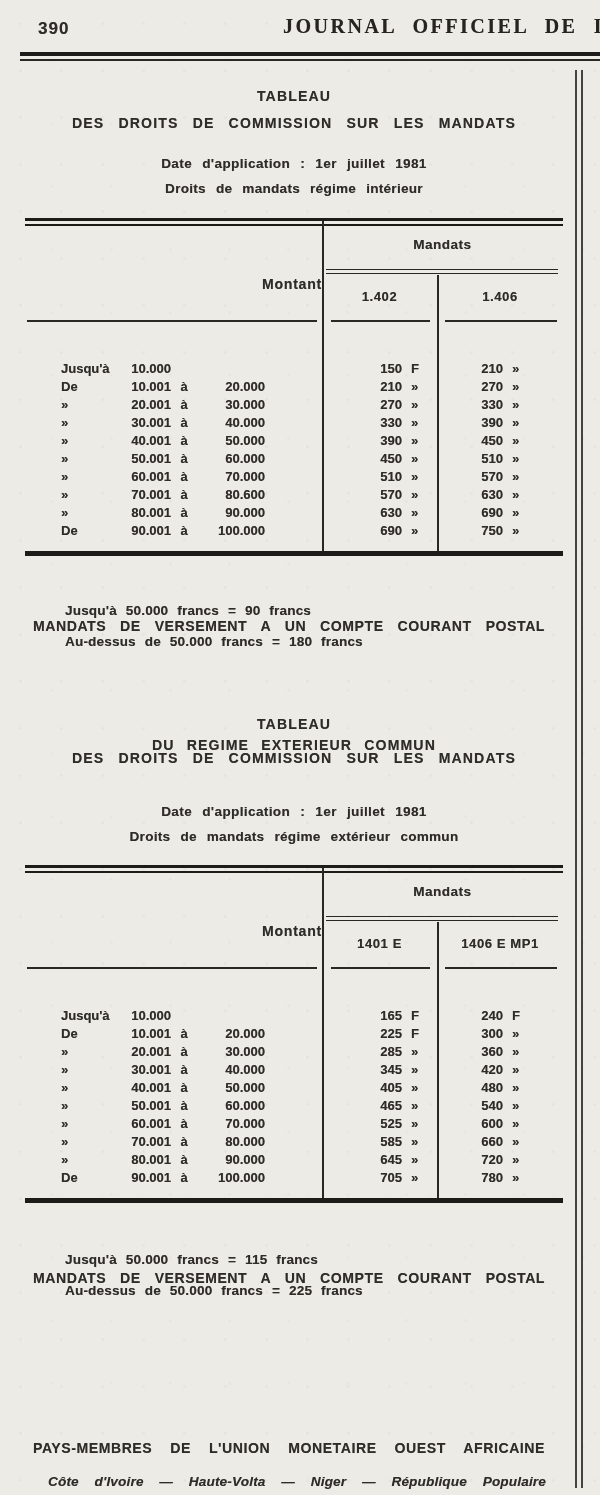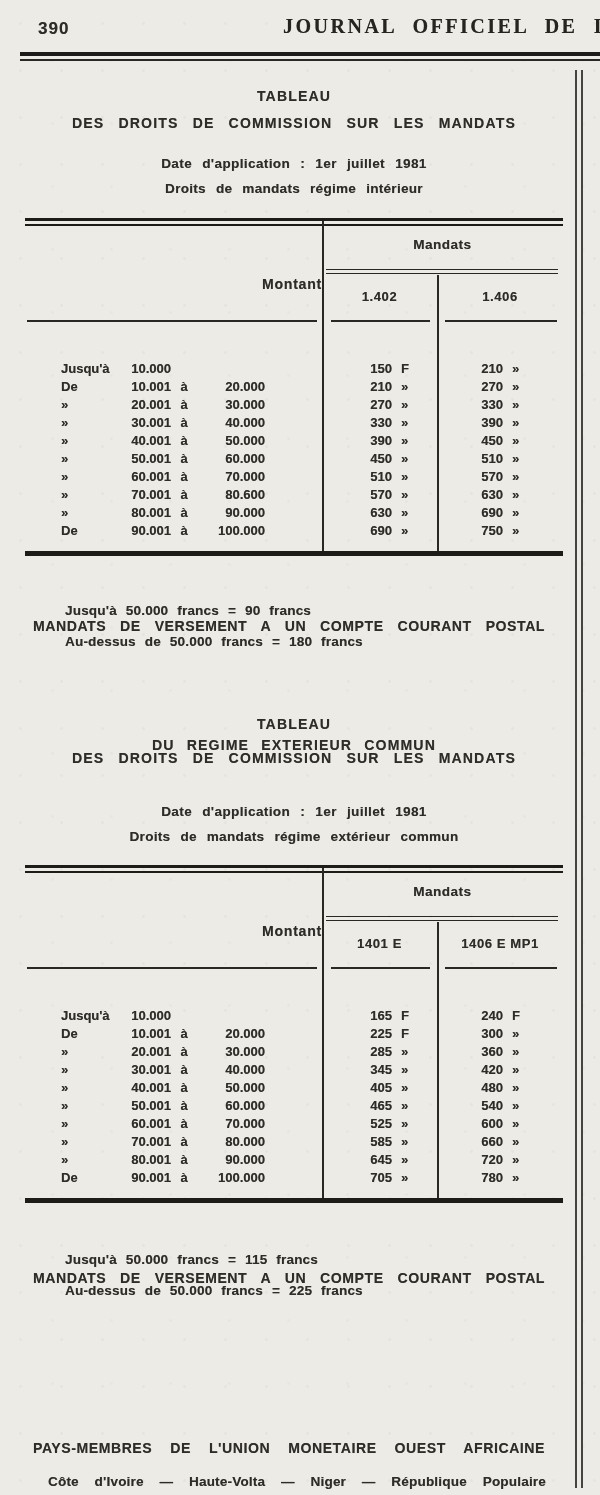--- a/index.html
+++ b/index.html
@@ -54,35 +54,35 @@
   .sep-c1{left:306px;width:99px;}
   .sep-c2{left:420px;width:112px;}
   .t-body{position:absolute;left:0;top:142px;right:0;}
   .t-row{display:flex;height:18px;line-height:18px;font-size:13px;}
   .c-montant{width:297px;display:flex;padding-left:36px;box-sizing:border-box;}
   .c-prefix{width:52px;flex:none;}
   .c-from{width:58px;flex:none;text-align:right;}
   .c-conj{width:26px;flex:none;text-align:center;}
   .c-to{width:68px;flex:none;text-align:right;}
   .c-val{display:flex;box-sizing:border-box;}
-  .c-val1{width:115px;padding-left:34px;}
+  .c-val1{width:115px;padding-left:44px;}
   .c-val2{width:126px;padding-left:30px;}
   .c-v{width:36px;flex:none;text-align:right;}
   .c-s{width:18px;flex:none;margin-left:9px;text-align:left;}
   
   .spread{text-align:justify;text-align-last:justify;margin-top:48px;}
   .note-heading{left:33px;width:512px;font-size:14px;letter-spacing:.6px;}
   .note-line{left:65px;font-size:13.5px;word-spacing:5px;letter-spacing:.2px;}
   .nb-block{left:33px;width:512px;font-size:13.5px;line-height:17px;letter-spacing:.2px;}
   .nb-line{padding-left:35px;}
   .nb-first{padding-left:0;}
   .nb-label{font-style:italic;}
   .pays-heading{left:33px;width:512px;font-size:14px;letter-spacing:.6px;}
   .pays-block{left:30px;width:516px;font-size:13.5px;line-height:19px;letter-spacing:.2px;}
-  .pays-l1{text-indent:18px;}
+  .pays-l1{text-indent:18px;font-style:italic;}
 </style>
 </head>
 <body>
 
 <div class="page">
 
   <div class="abs page-number">390</div>
   <div class="abs masthead">JOURNAL OFFICIEL DE LA R</div>
   <div class="abs head-rule-a"></div>
   <div class="abs head-rule-b"></div>

